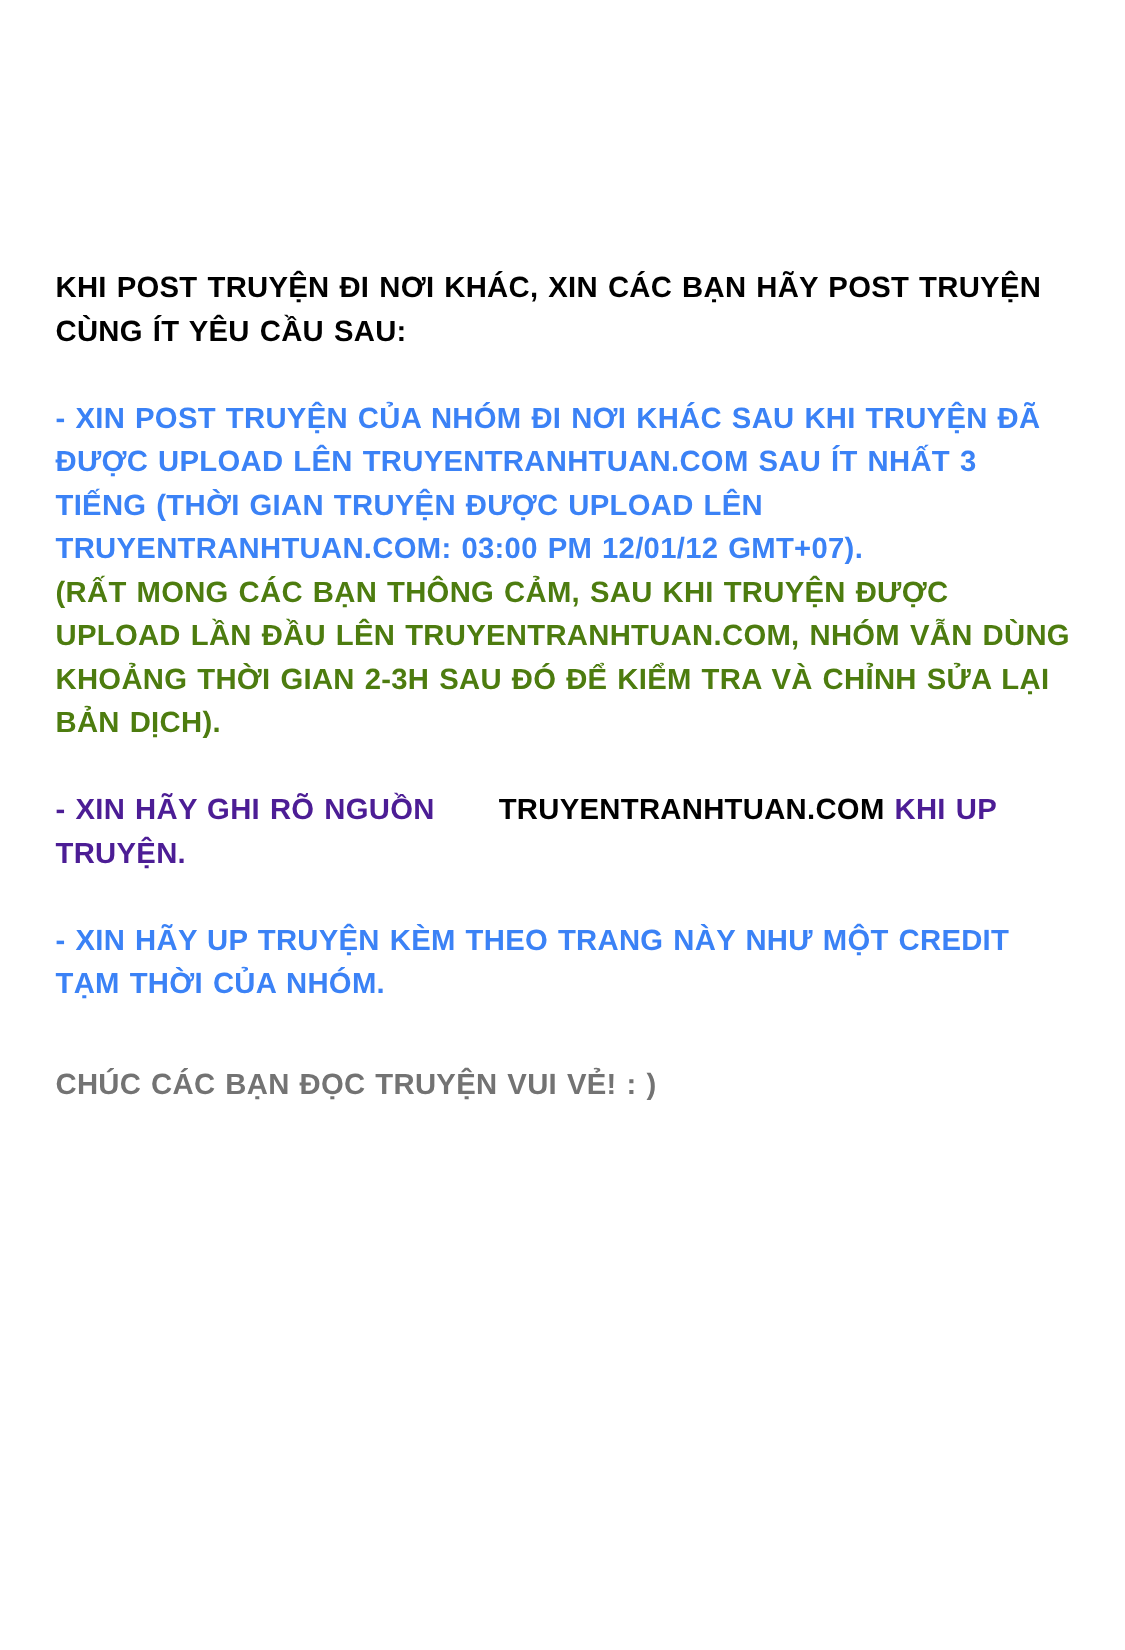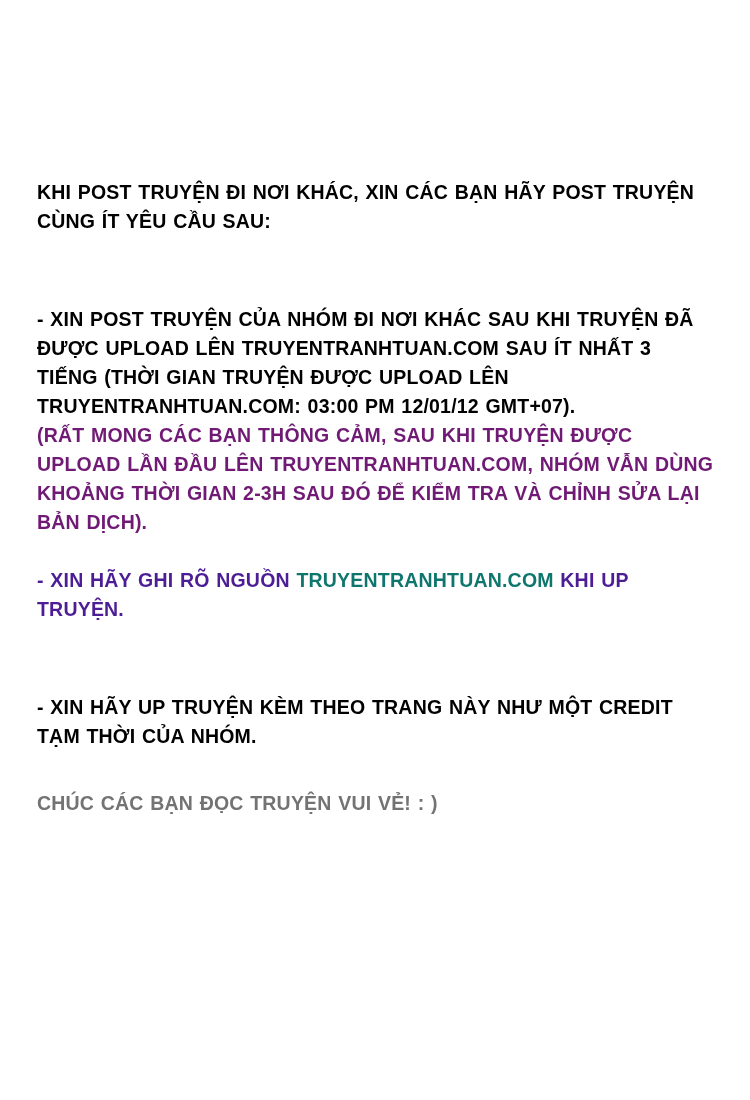--- a/index.html
+++ b/index.html
@@ -37,31 +37,30 @@
   }
   .blk-intro {
     color: #000000;
     font-weight: bold;
   }
   .gap-1 { height: 29px; }
   .gap-3 { height: 29px; }
   .gap-4 { height: 29px; }
   .gap-5 { height: 38px; }
   .red {
-    color: #000000;
-    margin-top: 40px;
+    color: #3b82f6;
   }
   .blk-note {
-    color: #701a75;
+    color: #4d7c0f;
   }
   .blk-closing {
     color: #737373;
   }
   .inline-red { color: #4c1d95; }
-  .inline-black { color: #0f766e; }
+  .inline-black { color: #000000; margin-left: 36px; }
 </style>
 </head>
 <body>
 
 <div class="page">
   <div class="content">
 
     <p class="block blk-intro">KHI POST TRUYỆN ĐI NƠI KHÁC, XIN CÁC BẠN HÃY POST TRUYỆN CÙNG ÍT YÊU CẦU SAU:</p>
 
     <div class="gap-1"></div>

